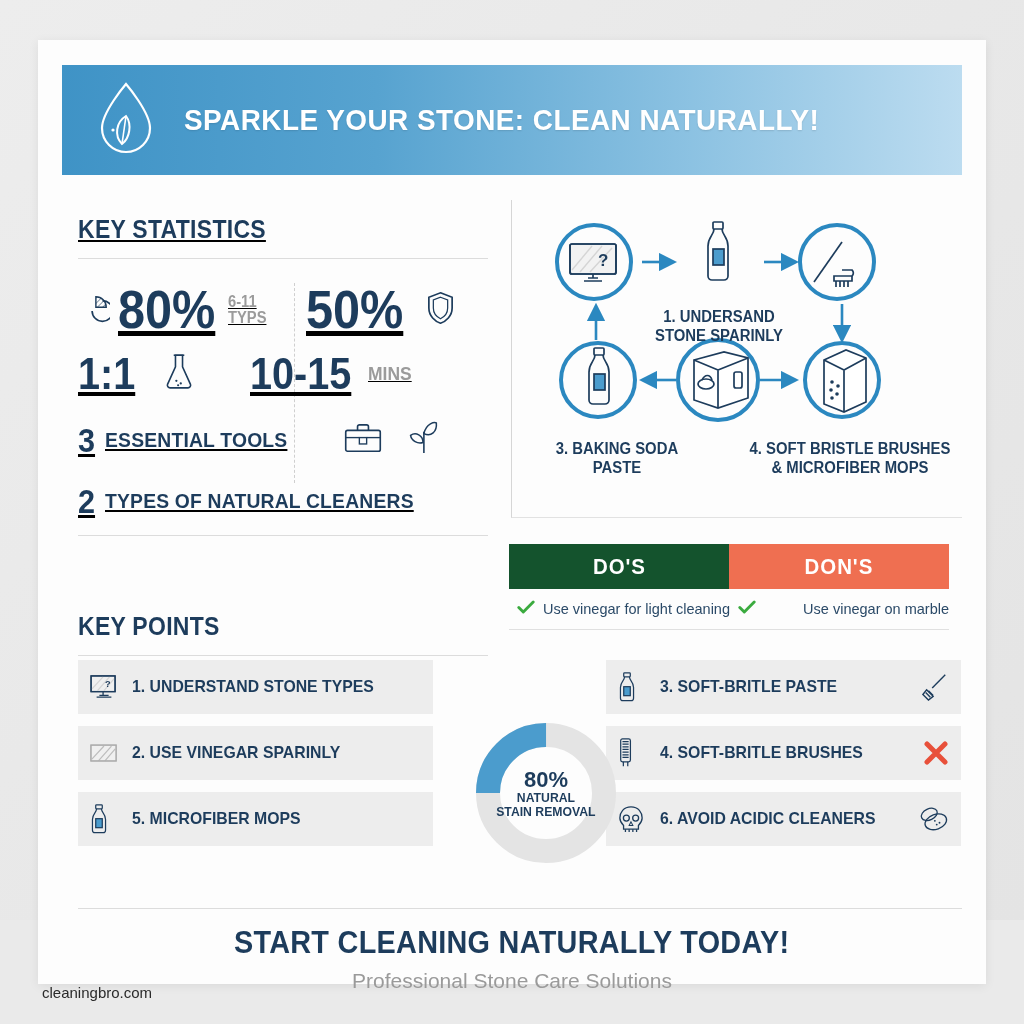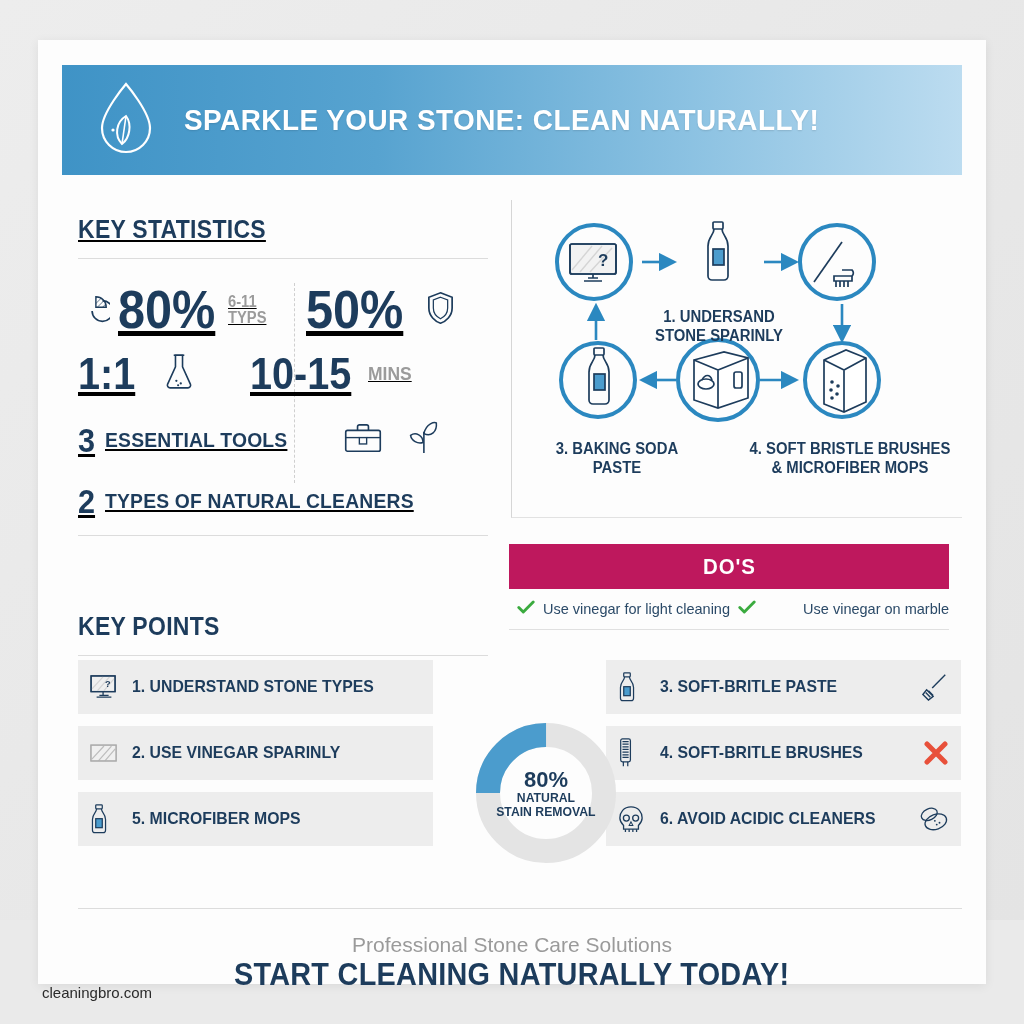--- a/index.html
+++ b/index.html
@@ -320,22 +320,25 @@
     <div class="flow-lab" style="left:112px;top:108px;width:190px;">1. UNDERSAND
 STONE SPARINLY</div>
     <div class="flow-lab" style="left:10px;top:240px;width:190px;">3. BAKING SODA
 PASTE</div>
     <div class="flow-lab" style="left:228px;top:240px;width:220px;">4. SOFT BRISTLE BRUSHES
 &amp; MICROFIBER MOPS</div>
   </div>
 
   <div class="dd">
     <div class="dd-head">
-      <div class="dd-h" style="background:#be185d;align-items:center;">
+      <div class="dd-h" style="background:#14532d;align-items:center;">
         <span>DO'S</span>
+      </div>
+      <div class="dd-h" style="background:#ef6f51;">
+        <span>DON'S</span>
       </div>
     </div>
     <div class="dd-body">
       <div class="dd-cell">
         <span>
           <svg viewBox="0 0 20 16" width="18" height="15">
                 <path d="M2 8 L7 13 L18 2" fill="none" stroke="#3bab3f" stroke-width="3.2" stroke-linecap="round" stroke-linejoin="round"></path>
               </svg>
         </span>
         <span class="dd-txt">Use vinegar for light cleaning</span>
@@ -457,19 +460,19 @@
     </svg>
     <div class="donut-txt">
       <div class="donut-pct">80%</div>
       <div class="donut-lab">NATURAL</div>
       <div class="donut-lab">STAIN REMOVAL</div>
     </div>
   </div>
 
   <div class="foot-rule"></div>
   <div class="foot">
+    <div><span class="foot-title">START CLEANING NATURALLY TODAY!</span></div>
     <div><span class="foot-sub">Professional Stone Care Solutions</span></div>
-    <div><span class="foot-title">START CLEANING NATURALLY TODAY!</span></div>
   </div>
   <div class="watermark">cleaningbro.com</div>
 
  </div>
 </div>
 
 </body></html>

